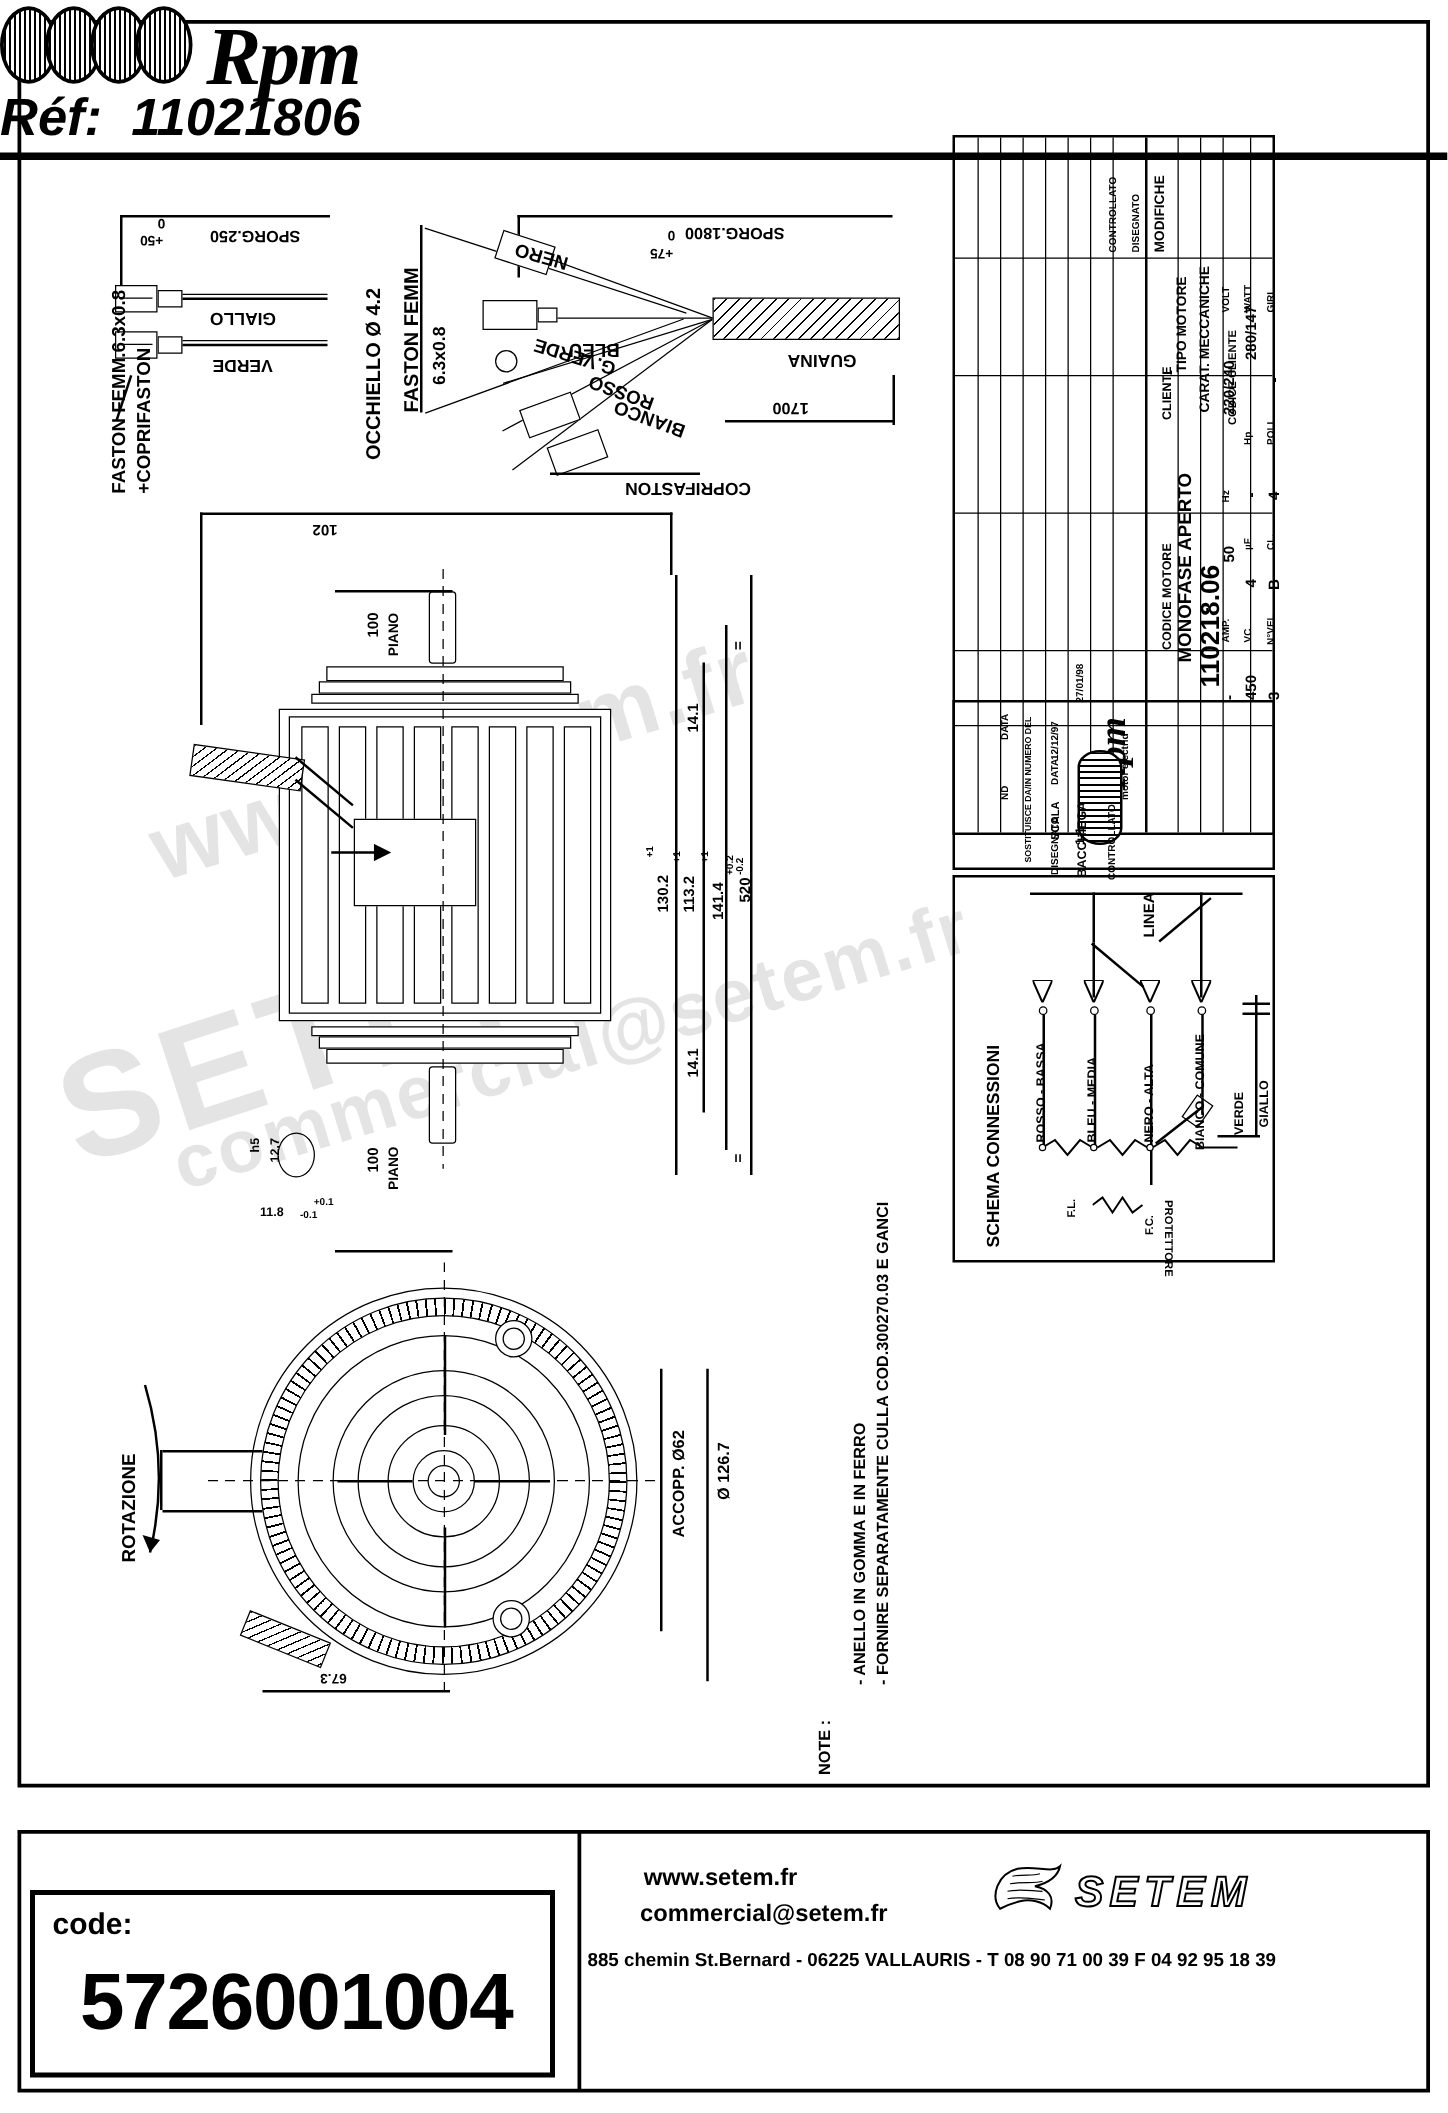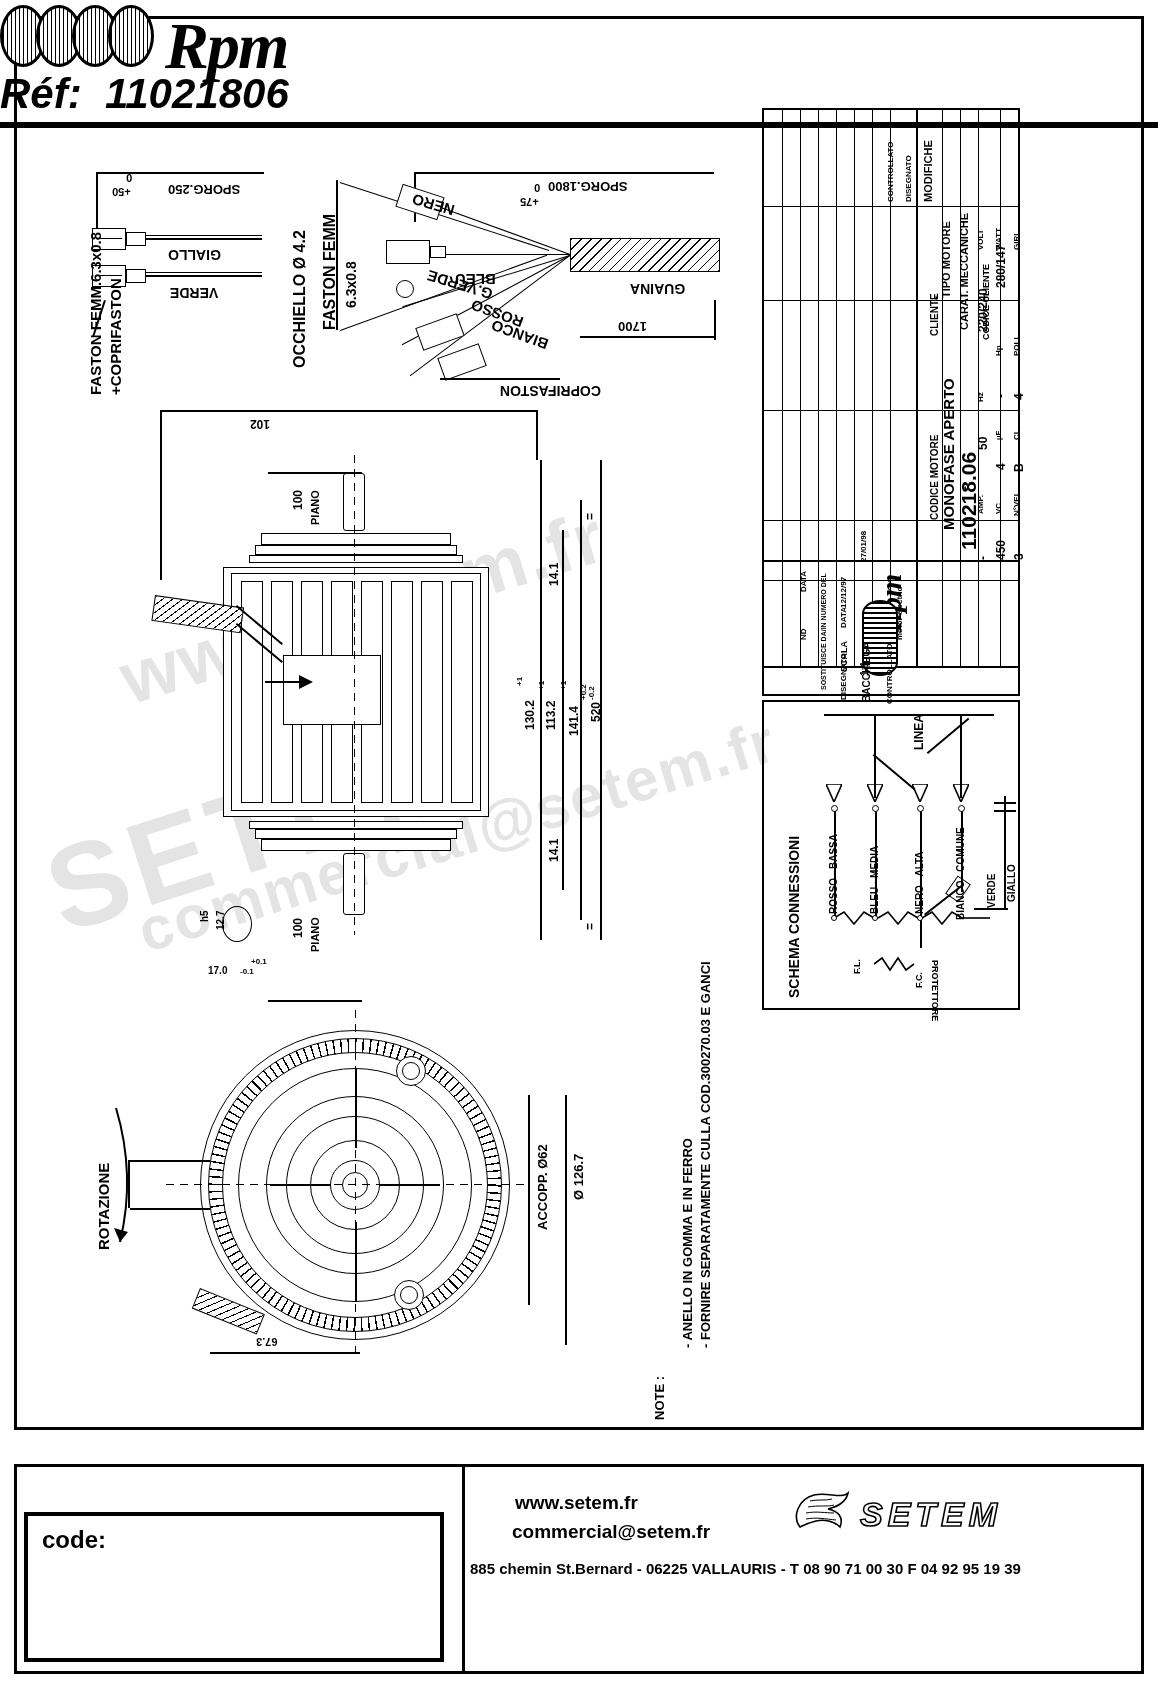--- a/index.html
+++ b/index.html
@@ -253,21 +253,21 @@
     <div class="txt dimr tiny" style="left:560px;top:690px;">+1</div>
     <div class="txt dimr tiny" style="left:580px;top:700px;">+0.2</div>
     <div class="txt dimr tiny" style="left:588px;top:700px;">-0.2</div>
 
     <div class="txt dimr" style="left:584px;top:520px;">=</div>
     <div class="txt dimr" style="left:584px;top:930px;">=</div>
 
     <div class="bx" style="left:222px;top:906px;width:30px;height:36px;border:1.5px solid #000;border-radius:50% 50% 50% 50%;"></div>
     <div class="txt dimr sm" style="left:200px;top:922px;">h5</div>
     <div class="txt dimr sm" style="left:216px;top:930px;">12.7</div>
-    <div class="txt dim sm" style="left:208px;top:966px;">17.0</div>
+    <div class="txt dim sm" style="left:208px;top:966px;">11.8</div>
     <div class="txt dim tiny" style="left:251px;top:958px;">+0.1</div>
     <div class="txt dim tiny" style="left:240px;top:968px;">-0.1</div>
   </div>
 
   <div id="fan">
     <div class="circ" style="left:20px;top:10px;width:310px;height:310px;"></div>
     <div class="circ" style="left:28px;top:18px;width:294px;height:294px;
        background:repeating-conic-gradient(from 0deg,#000 0deg 0.6deg,#fff 0.6deg 3deg);"></div>
     <div class="circ" style="left:42px;top:32px;width:266px;height:266px;background:#fff;"></div>
     <div class="circ" style="left:58px;top:48px;width:234px;height:234px;"></div>
@@ -473,25 +473,26 @@
 
     <div class="ln" style="left:240px;top:94px;width:1.5px;height:112px;"></div>
     <div class="ln" style="left:230px;top:100px;width:22px;height:2px;"></div>
     <div class="ln" style="left:230px;top:108px;width:22px;height:2px;"></div>
     <div class="ln" style="left:210px;top:206px;width:34px;height:1.5px;"></div>
   </div>
 
   <div class="bx" id="footframe"></div>
   <div id="codebox">
     <div id="code-lbl">code:</div>
+    <div id="code-val">5726001004</div>
   </div>
   <div class="ln" style="left:462px;top:1466px;width:3px;height:206px;"></div>
   <div id="ftr-site">www.setem.fr</div>
   <div id="ftr-mail">commercial@setem.fr</div>
-  <div id="ftr-addr">885 chemin St.Bernard  -   06225 VALLAURIS  -   T 08 90 71 00 30   F 04 92 95 19 39</div>
+  <div id="ftr-addr">885 chemin St.Bernard  -   06225 VALLAURIS  -   T 08 90 71 00 39   F 04 92 95 18 39</div>
   <div id="setem-logo">
     <svg width="66" height="50" viewBox="0 0 66 50">
       <path d="M10 40 C2 30 8 12 24 8 C38 5 52 12 58 6 C56 16 46 20 38 22 C48 24 54 30 50 40 C44 34 34 32 26 34 C18 36 14 38 10 40 Z" fill="none" stroke="#000" stroke-width="1.6"></path>
       <path d="M20 14 C28 12 36 14 42 12" fill="none" stroke="#000" stroke-width="1"></path>
       <path d="M18 20 C28 18 38 20 44 18" fill="none" stroke="#000" stroke-width="1"></path>
       <path d="M16 26 C26 24 36 26 44 26" fill="none" stroke="#000" stroke-width="1"></path>
       <path d="M16 32 C26 30 36 32 46 33" fill="none" stroke="#000" stroke-width="1"></path>
     </svg>
     <div id="setem-word">SETEM</div>
   </div>

